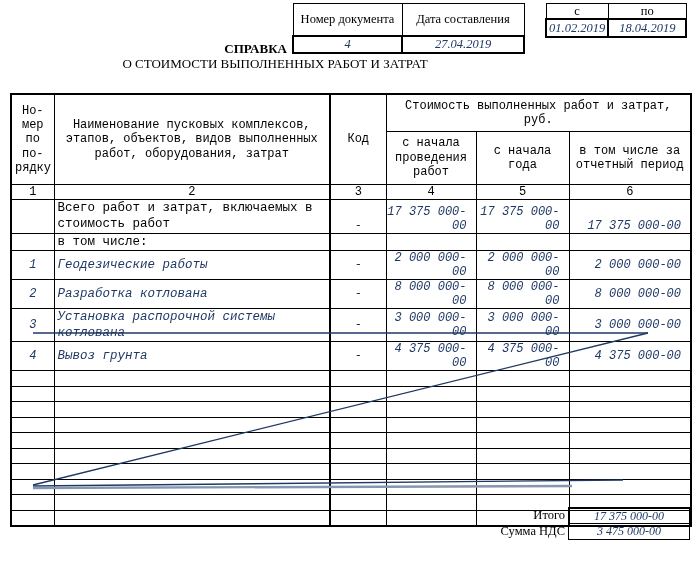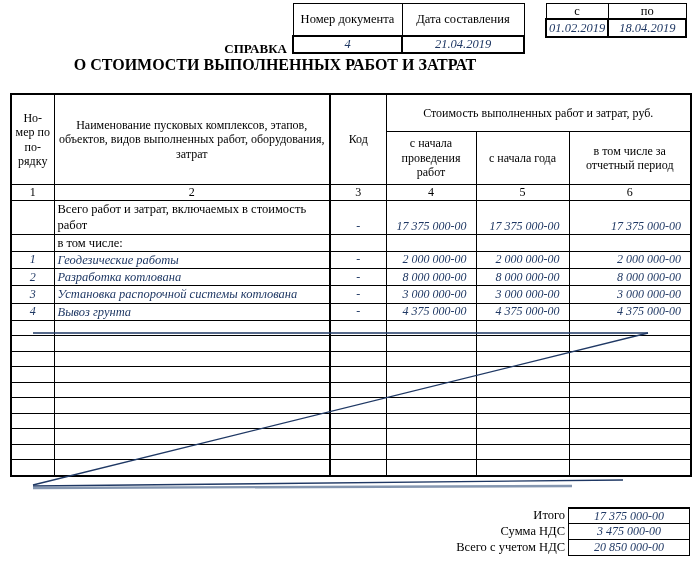--- a/index.html
+++ b/index.html
@@ -16,24 +16,24 @@
   #doc-box .val{height:15px;border:2px solid #000;}
   #period-box{left:545px;top:3px;}
   #period-box .ttl{height:13px;}
   #period-box .sub{height:13px;}
   #period-box .val{height:16px;border:2px solid #000;}
   .blue-it{color:#1F3864;font-style:italic;font-size:12px;}
   
   #spravka{position:absolute;left:100px;top:41px;width:187px;text-align:right;
     font-weight:bold;font-size:13px;}
   #main-title{position:absolute;left:60px;top:56px;width:430px;text-align:center;
-    font-weight:bold;font-size:16px;}
+    font-weight:normal;font-size:13px;}
   
   #works-table{position:absolute;left:10px;top:93px;width:680px;
-    border-collapse:collapse;table-layout:fixed;border:2px solid #000;}
+    border-collapse:collapse;table-layout:fixed;border:2px solid #000;font-family:Liberation Mono, monospace;}
   #works-table th,#works-table td{border:1px solid #000;padding:0;overflow:hidden;
     font-weight:normal;font-size:12px;}
   #works-table th{text-align:center;vertical-align:middle;line-height:1.2;padding:0 3px;}
   tr.hdr1 th{height:36px;}
   tr.hdr2 th{height:52px;}
   tr.nums td{height:14px;text-align:center;border-bottom:2px solid #000;}
   .tl{border-left:2px solid #000 !important;margin-top:29px;}
   
   .row-total td{height:30px;}
   .row-subhead td{height:11px;}
@@ -66,21 +66,21 @@
       <col style="width:109px">
       <col style="width:122px">
     </colgroup>
   <tbody>
       <tr>
     <td class="lbl">Номер документа</td>
     <td class="lbl">Дата составления</td>
   </tr>
   <tr>
     <td class="val blue-it">4</td>
-    <td class="val blue-it">21.04.2019</td>
+    <td class="val blue-it">27.04.2019</td>
   </tr>
 </tbody>
   </table>
 
 <table class="hdr-box" id="period-box">
   <colgroup>
       <col style="width:58px">
       <col style="width:78px">
     </colgroup>
   <tbody>
@@ -269,17 +269,13 @@
 
 <div id="summary">
     <div class="summary-row">
       <div class="summary-label">Итого</div>
       <div class="summary-value-box">17 375 000-00</div>
     </div>
     <div class="summary-row">
       <div class="summary-label">Сумма НДС</div>
       <div class="summary-value-box">3 475 000-00</div>
     </div>
-    <div class="summary-row">
-      <div class="summary-label">Всего с учетом НДС</div>
-      <div class="summary-value-box">20 850 000-00</div>
-    </div>
   </div>
 
 </body></html>

